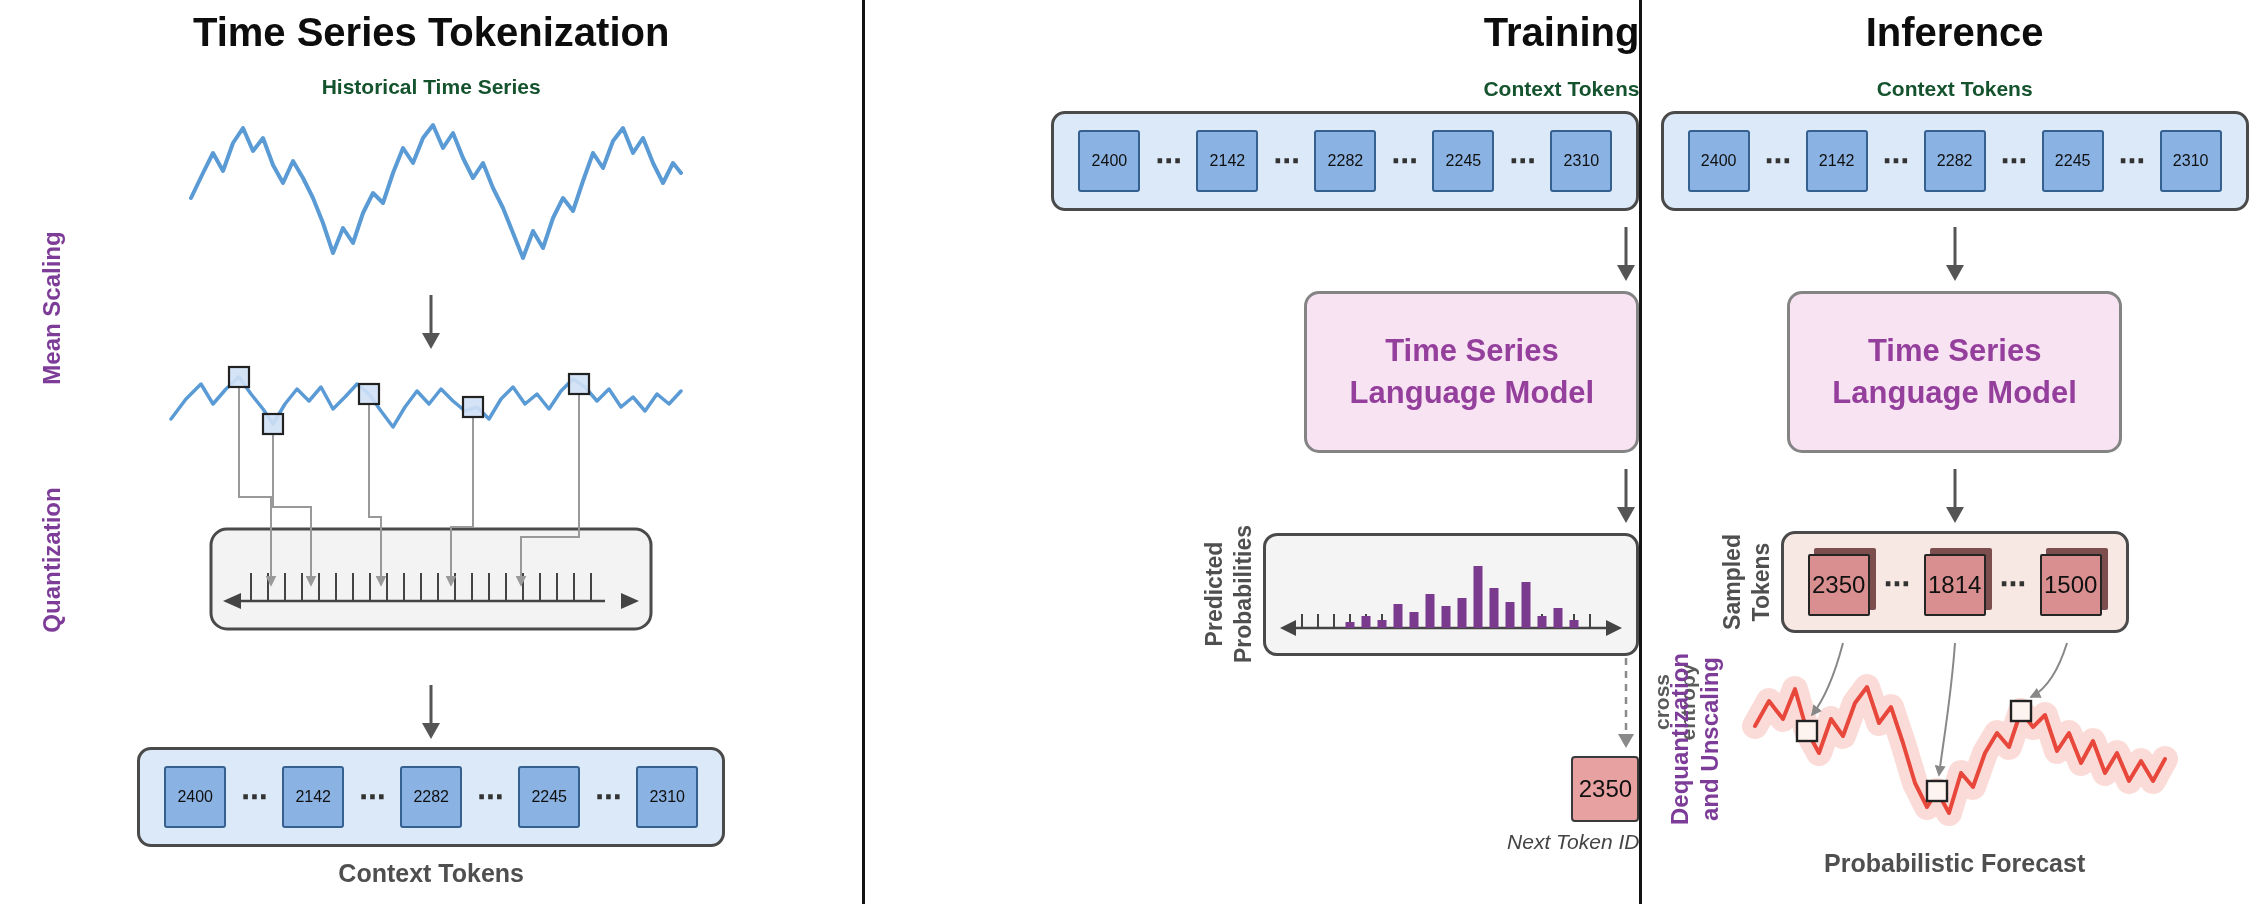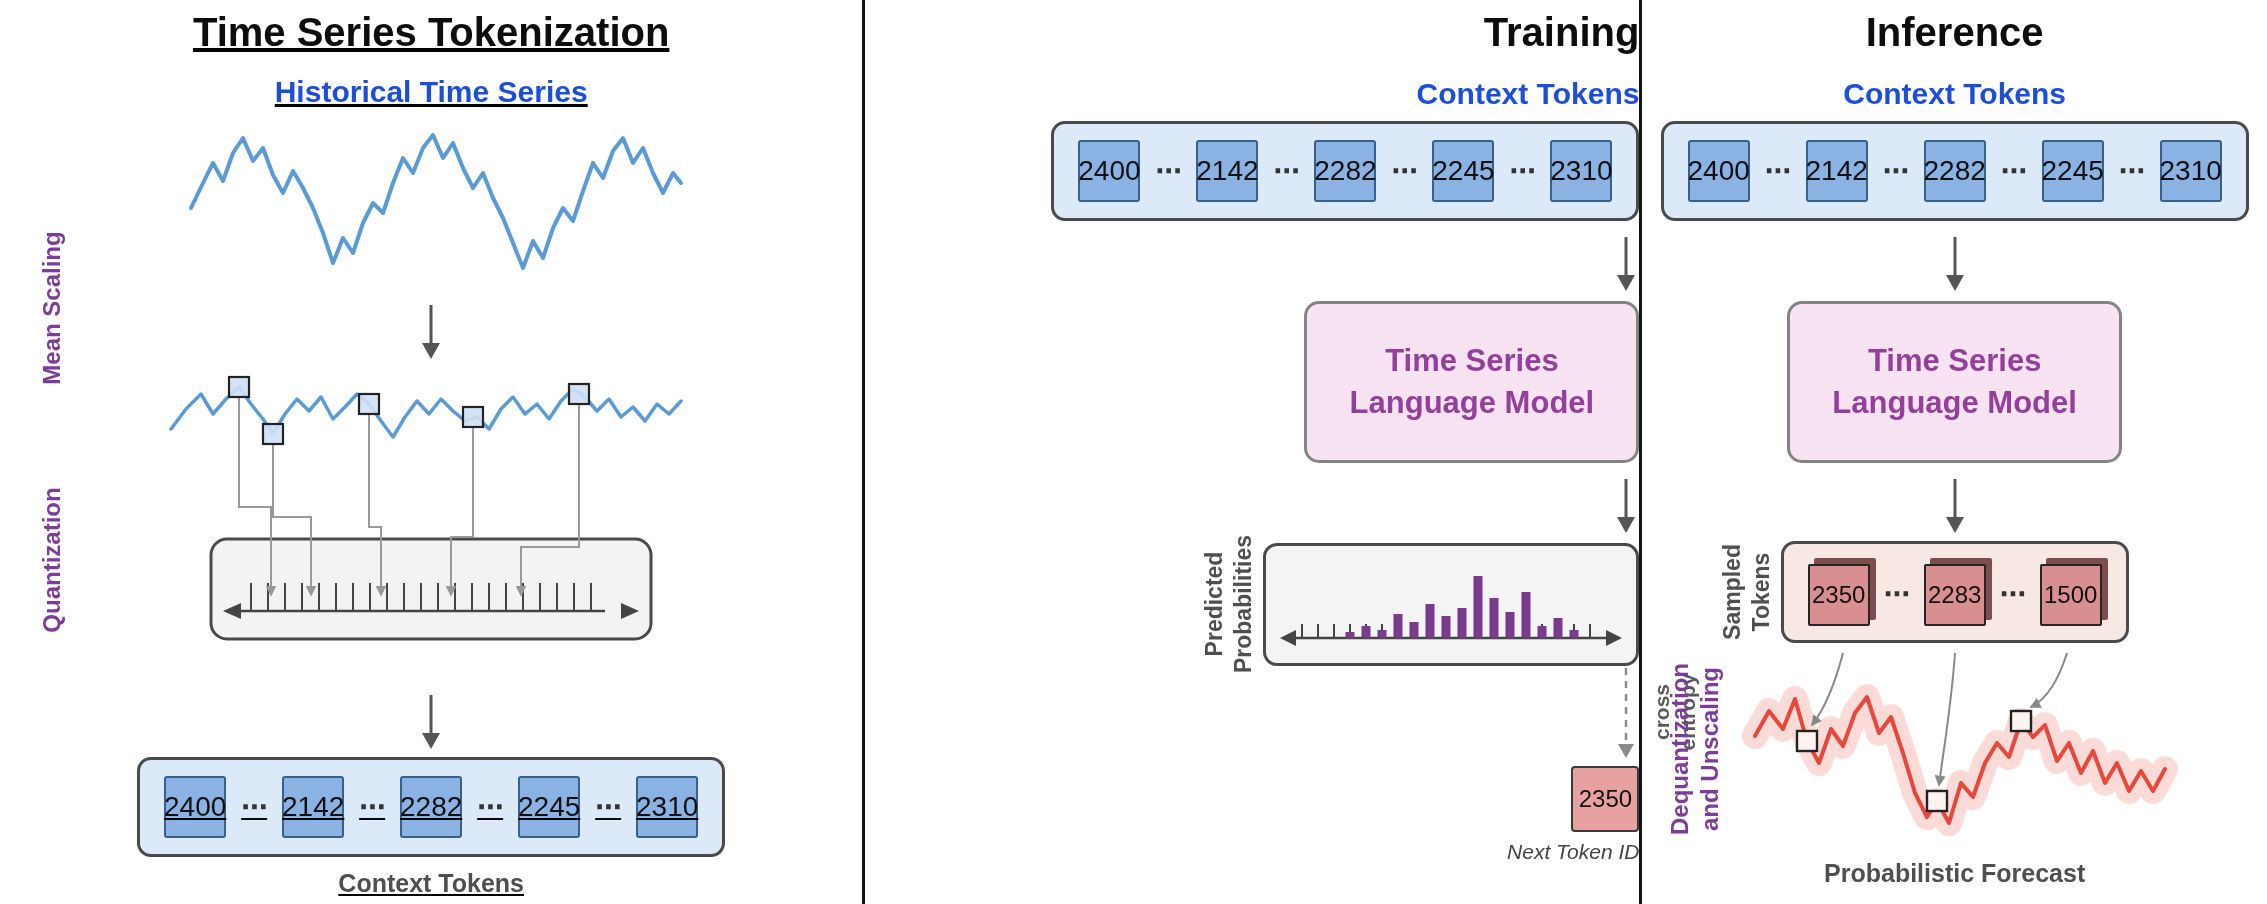--- a/index.html
+++ b/index.html
@@ -1,27 +1,27 @@
 <!DOCTYPE html>
 <html><head>
 <meta charset="utf-8">
 <style>
   * { box-sizing: border-box; margin: 0; padding: 0; }
   html, body { width: 2267px; height: 904px; }
   body { background: #ffffff; font-family: "Liberation Sans", "DejaVu Sans", sans-serif; display: flex; overflow: hidden; }
   .panel { position: relative; height: 904px; display: flex; flex-direction: column; align-items: center; }
-  #panel-tokenization { width: 900px; text-decoration: underline; }
+  #panel-tokenization { width: 900px; }
   #panel-training { width: 808px; align-items: flex-end; }
   #panel-inference { width: 652px; }
   .divider { width: 3px; height: 904px; background: #141414; }
   .panel-title { margin-top: 10px; font-size: 40px; font-weight: bold; color: #0d0d0d; }
-  .gray-heading { font-size: 30px; font-weight: bold; color: #1d4ed8; }
+  .gray-heading { font-size: 21px; font-weight: bold; color: #14532d; }
   .caption { font-size: 25px; font-weight: bold; color: #4f4f4f; }
   .token-row { display: flex; align-items: center; gap: 15px; background: #dce9f8; border: 3px solid #4a4a4a; border-radius: 14px; padding: 16px 24px; }
-  .token { width: 62px; height: 62px; background: #8ab2e2; border: 2.5px solid #34618f; border-radius: 3px; display: flex; align-items: center; justify-content: center; font-size: 28px; color: #101010; }
+  .token { width: 62px; height: 62px; background: #8ab2e2; border: 2.5px solid #34618f; border-radius: 3px; display: flex; align-items: center; justify-content: center; font-size: 16px; color: #101010; }
   .ellipsis { font-size: 26px; font-weight: bold; color: #333333; }
   .model-box { width: 335px; background: #f7e3f2; border: 3px solid #848484; border-radius: 15px; padding: 36px 8px; text-align: center; }
   .model-label { font-size: 31px; line-height: 1.35; font-weight: bold; color: #953f9d; white-space: pre-line; }
   .rel-wrap { position: relative; }
   .vlabel { position: absolute; transform: translate(-50%, -50%) rotate(-90deg); white-space: pre-line; text-align: center; font-weight: bold; line-height: 1.25; }
   .vlabel.purple { color: #7d3c98; font-size: 24px; }
   .vlabel.gray { color: #4f4f4f; font-size: 23px; }
   .vlabel.ce { color: #5a5a5a; font-size: 21px; font-weight: 600; }
   .prob-box { background: #f4f4f4; border: 3px solid #4a4a4a; border-radius: 14px; padding: 12px 10px 6px; }
   .next-token { width: 68px; height: 66px; background: #e7a1a1; border: 2.5px solid #3a3a3a; border-radius: 4px; display: flex; align-items: center; justify-content: center; font-size: 24px; color: #101010; }
@@ -248,21 +248,21 @@
     <line x1="13" y1="2" x2="13" y2="42" stroke="#555" stroke-width="3"></line>
     <polygon points="13,56 4,40 22,40" fill="#555"></polygon>
   </svg>
 
   <div class="rel-wrap" style="margin-top:8px;">
     <div class="vlabel gray" style="left:-34px; top:50%;">Sampled
 Tokens</div>
     <div class="sampled-row">
       <div class="sampled-token">2350</div>
       <span class="ellipsis">⋯</span>
-      <div class="sampled-token">2283</div>
+      <div class="sampled-token">1814</div>
       <span class="ellipsis">⋯</span>
       <div class="sampled-token">1500</div>
     </div>
   </div>
 
   <div class="rel-wrap" style="margin-top:8px;">
     <div class="vlabel purple" style="left:10px; top:48%;">Dequantization
 and Unscaling</div>
     <svg width="540" height="200" viewBox="0 0 540 200">
       <defs>

